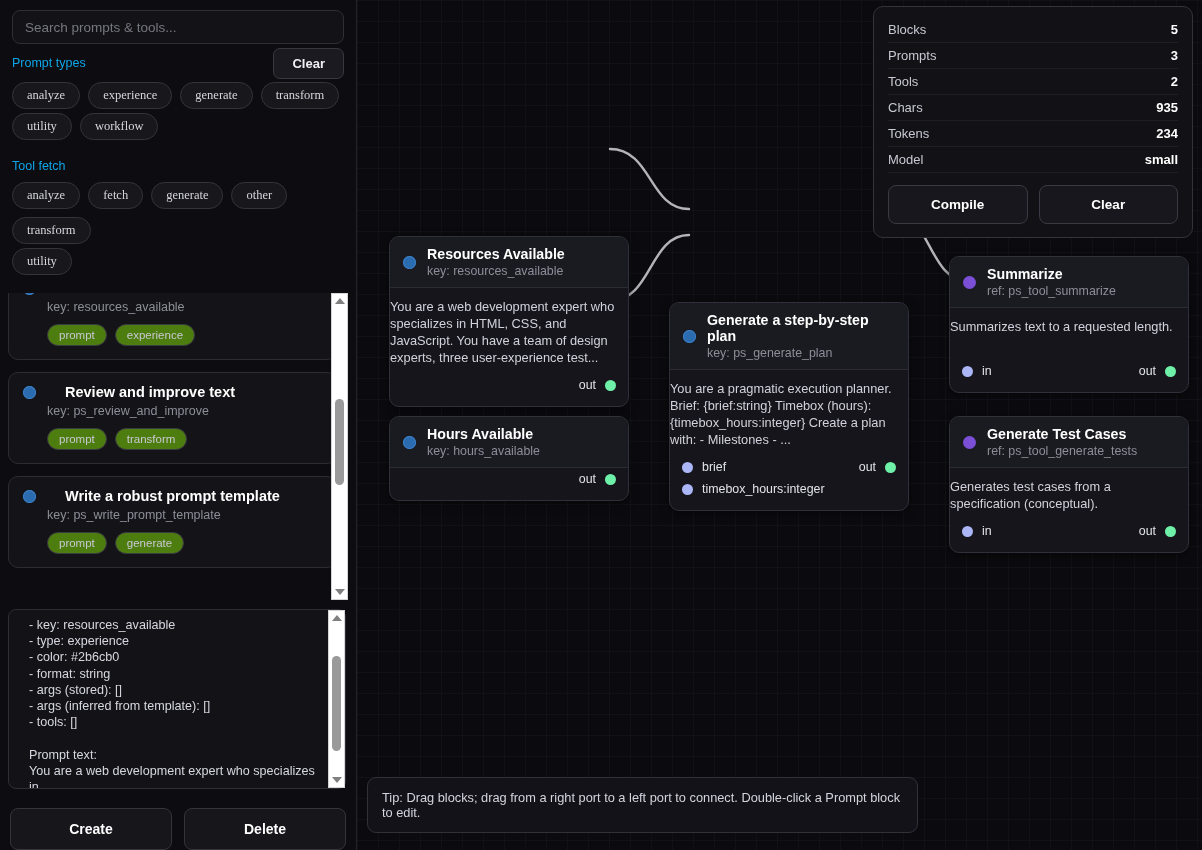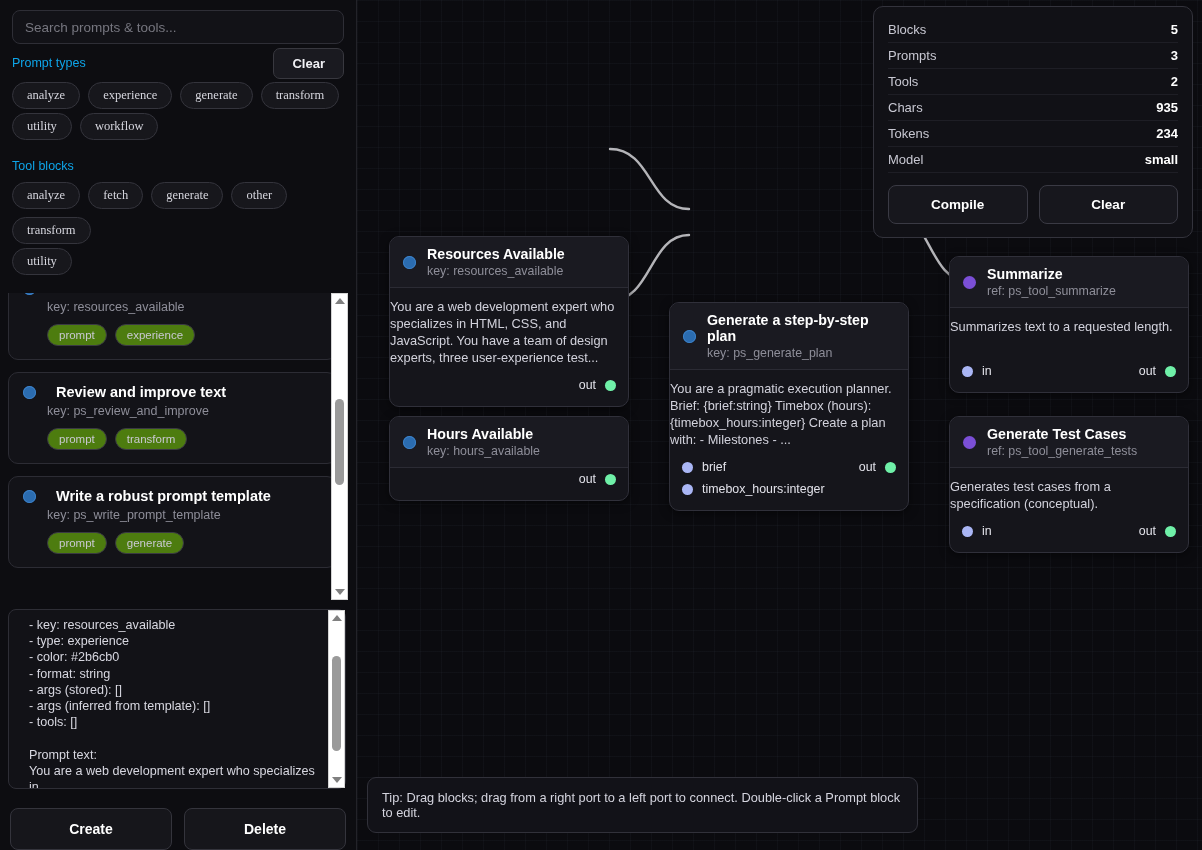--- a/index.html
+++ b/index.html
@@ -79,21 +79,21 @@
     width: 333px;
     display: flex; flex-direction: column; gap: 12px;
     padding: 0 2px;
   }
   .prompt-card {
     background: #131318;
     border: 1px solid #2c2c34;
     border-radius: 10px;
     padding: 11px 14px 13px 14px;
   }
-  .pc-head { display: flex; align-items: center; gap: 20px; }
+  .pc-head { display: flex; align-items: center; gap: 29px; }
   .dot {
     width: 13px; height: 13px; border-radius: 50%;
     flex: 0 0 13px;
   }
   .dot.prompt { background: #2b6cb0; box-shadow: 0 0 0 1px #3d82c9 inset; }
   .pc-title { color: #ffffff; font-weight: bold; font-size: 14.5px; }
   .pc-key { color: #8e8e99; font-size: 12.5px; margin: 4px 0 0 24px; }
   .pc-tags { display: flex; gap: 8px; margin: 10px 0 0 24px; }
   .tag {
     background: #4d7c0f;
@@ -296,21 +296,21 @@
       <span class="chip">transform</span>
     </div>
     <div class="chips">
       <span class="chip">utility</span>
       <span class="chip">workflow</span>
     </div>
   </div>
 
   <div class="filter-section">
     <div class="filter-head">
-      <span class="filter-title tool-types">Tool blocks</span>
+      <span class="filter-title tool-types">Tool fetch</span>
     </div>
     <div class="chips">
       <span class="chip">analyze</span>
       <span class="chip">fetch</span>
       <span class="chip">generate</span>
       <span class="chip">other</span>
       <span class="chip">transform</span>
     </div>
     <div class="chips">
       <span class="chip">utility</span>

